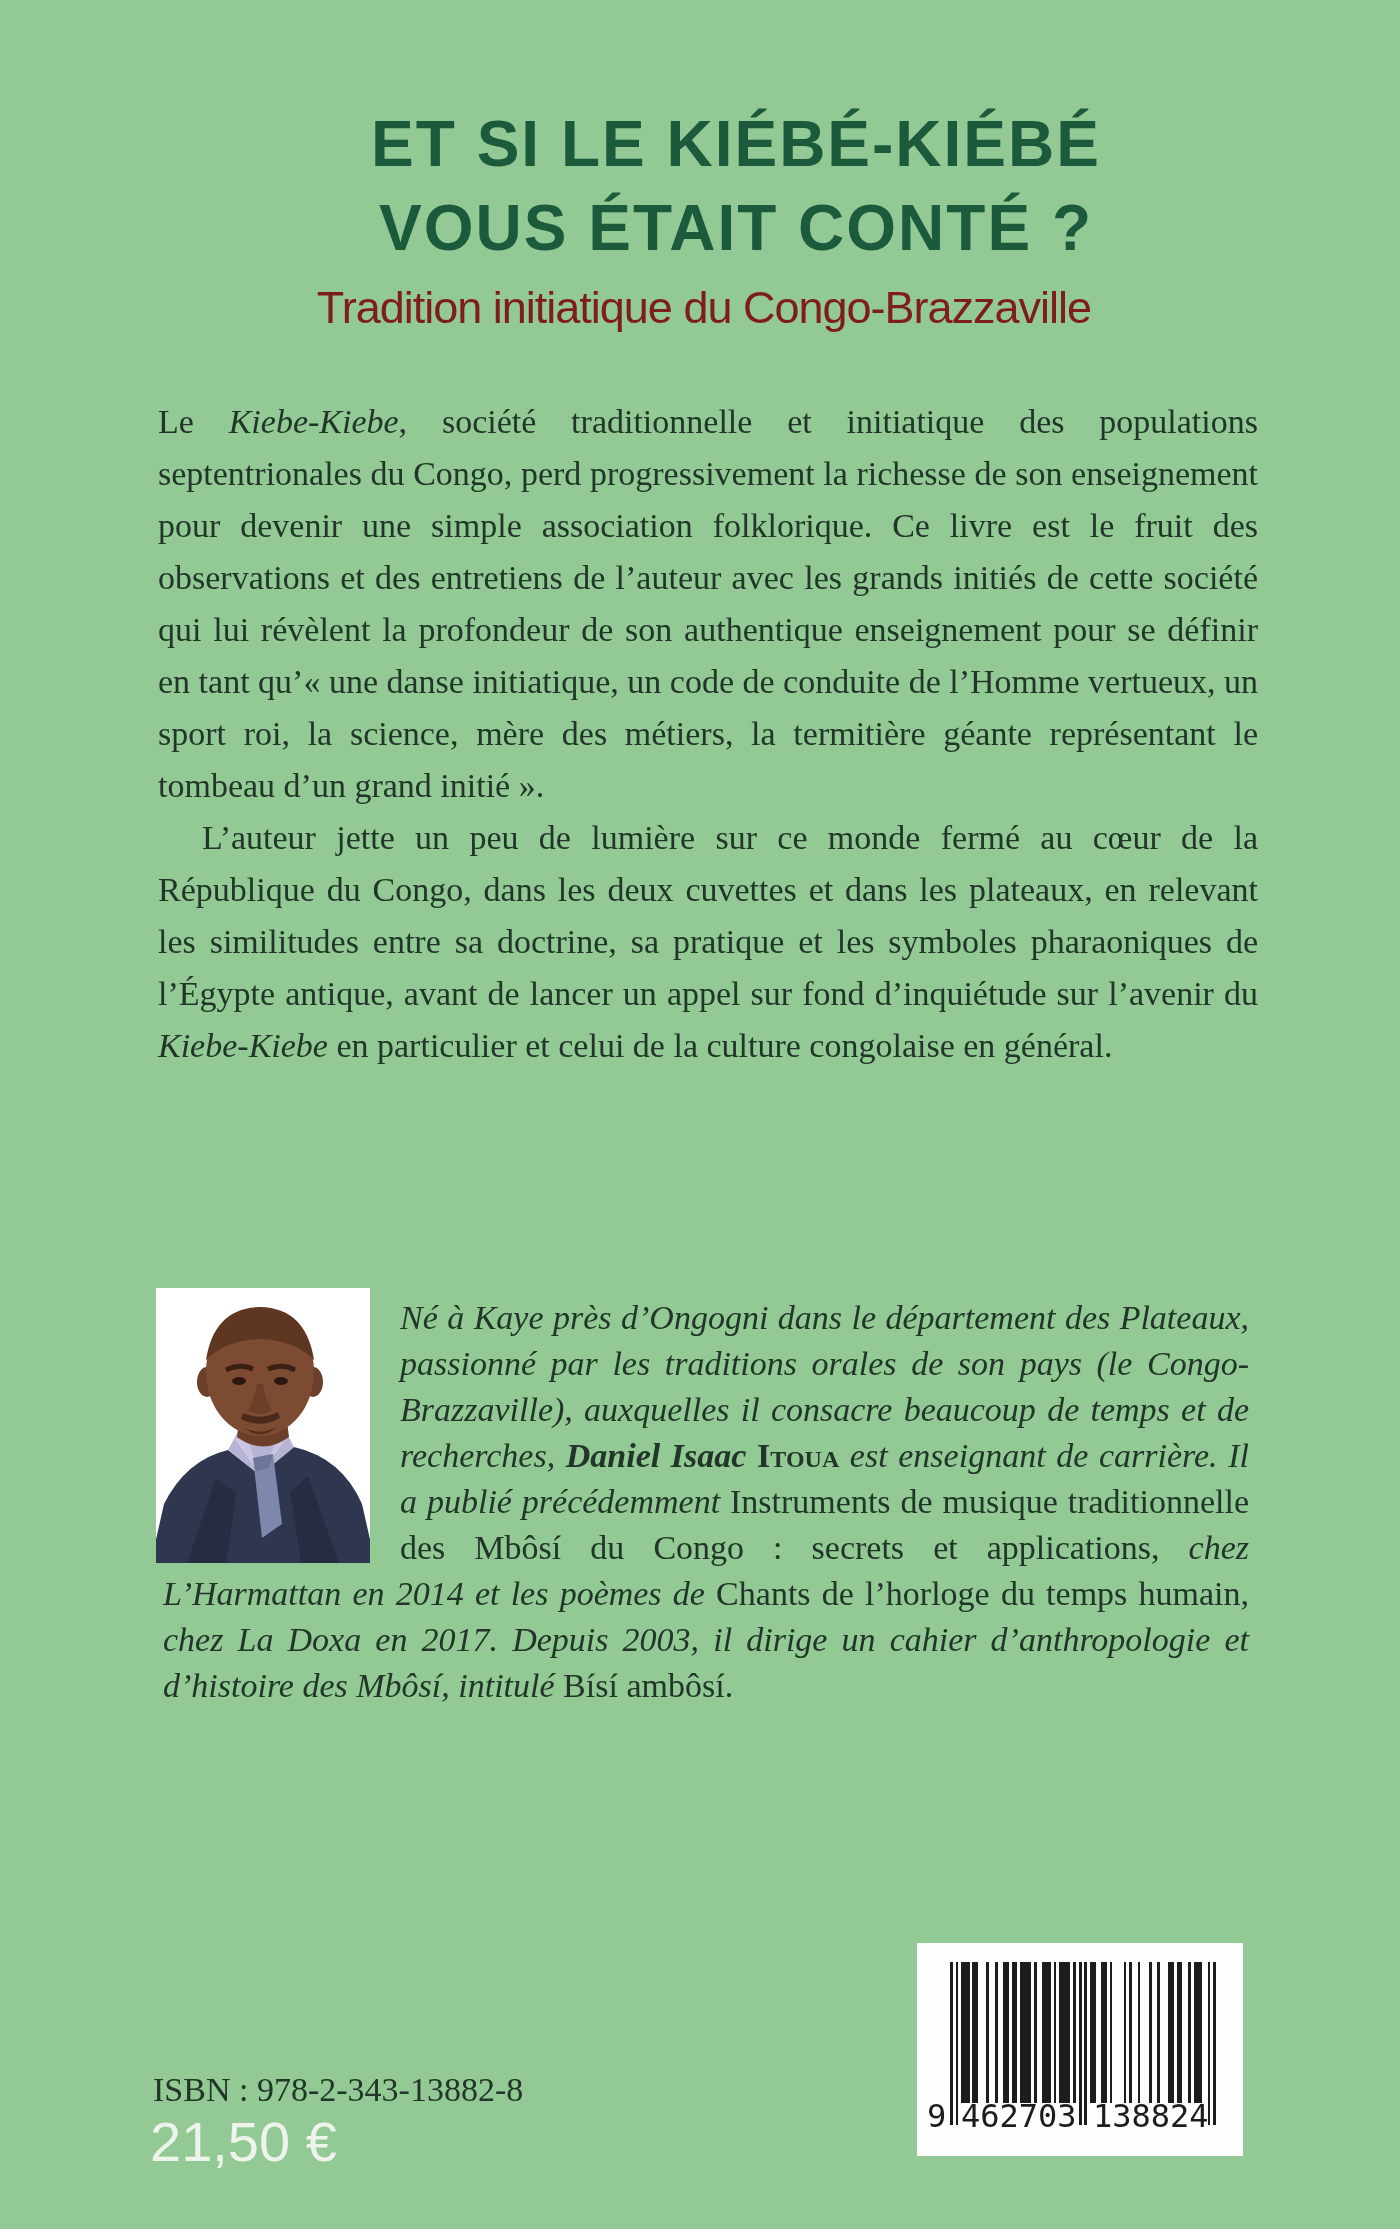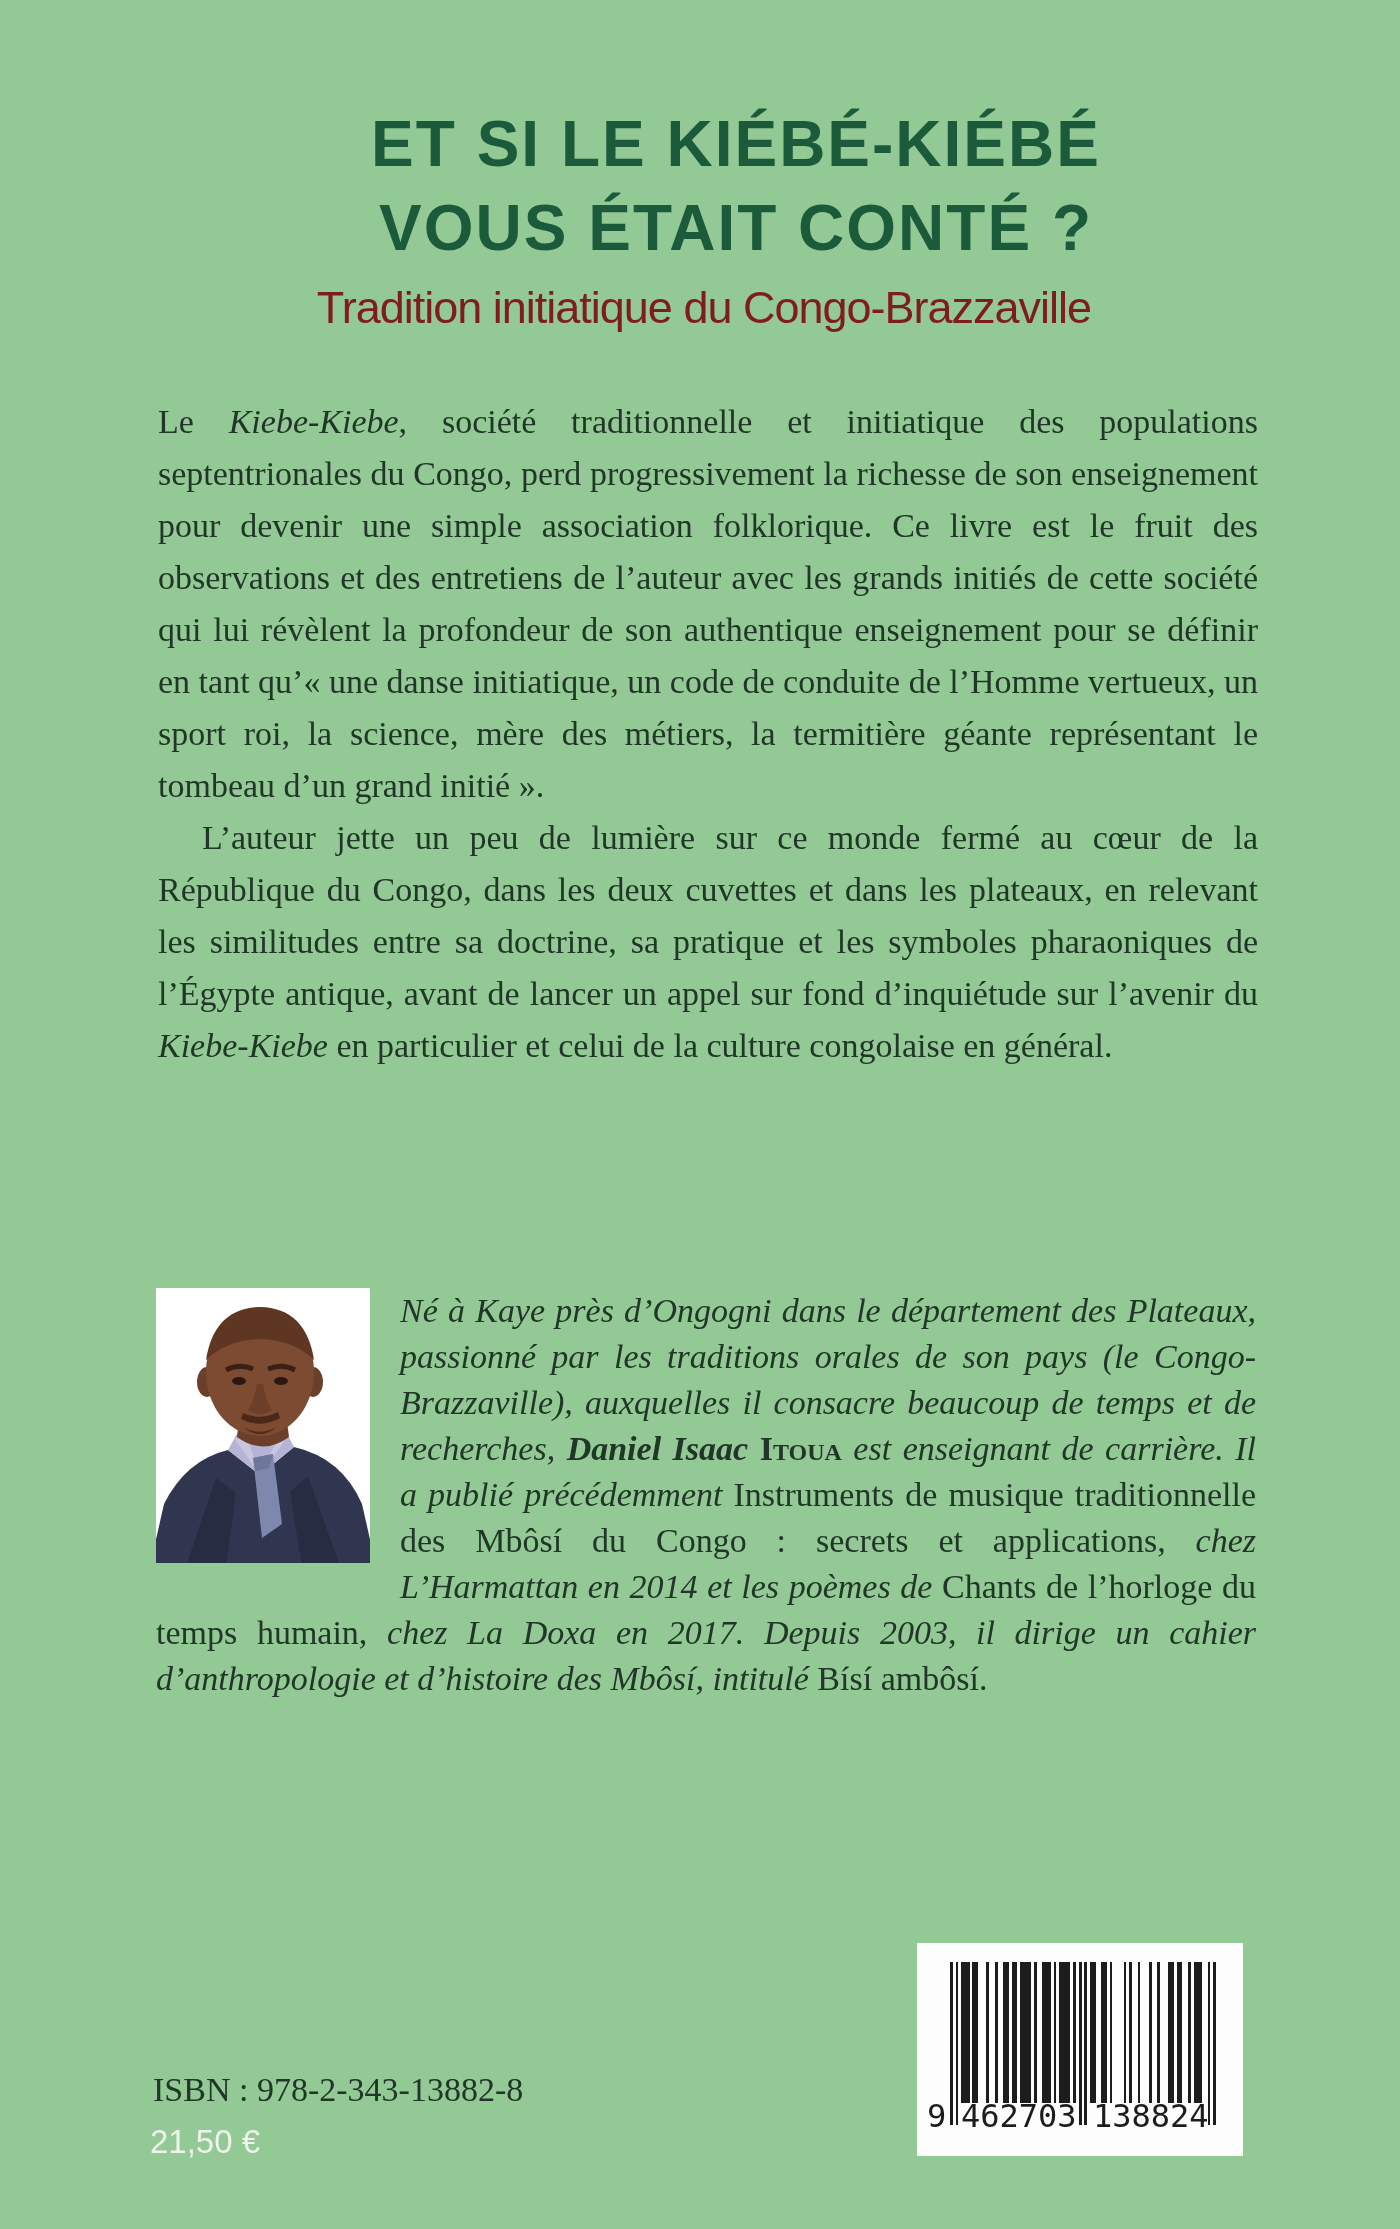--- a/index.html
+++ b/index.html
@@ -43,21 +43,21 @@
   }
   .synopsis p{margin:0;}
   .synopsis p.indented{text-indent:44px;}
   
   .bio{
     position:absolute;top:1288px;left:156px;width:1100px;
     font-size:34px;line-height:46px;
     text-align:justify;
     color:#213628;
   }
-  .bio p{margin:0;}
+  .bio p{margin:7px;}
   .photo-frame{
     float:left;
     width:214px;height:275px;
     margin:0 30px 2px 0;
     background:#ffffff;
     display:block;
   }
   
   .it{font-style:italic;}
   .bd{font-weight:bold;}
@@ -69,21 +69,21 @@
     color:#213628;
   }
   .isbn{
     position:absolute;top:2070px;left:153px;
     font-size:34px;line-height:40px;
     color:#213628;
   }
   .price{
     position:absolute;top:2116px;left:150px;
     font-family:"Liberation Sans", sans-serif;
-    font-size:33px;line-height:52px;
+    font-size:56px;line-height:52px;
     color:#eef4ec;
   }
   
   .barcode-box{
     position:absolute;top:1943px;left:917px;
     width:326px;height:213px;
     background:#fdfdfd;
   }
   .barcode-box svg{position:absolute;top:0;left:0;}
   .barcode-digits{

